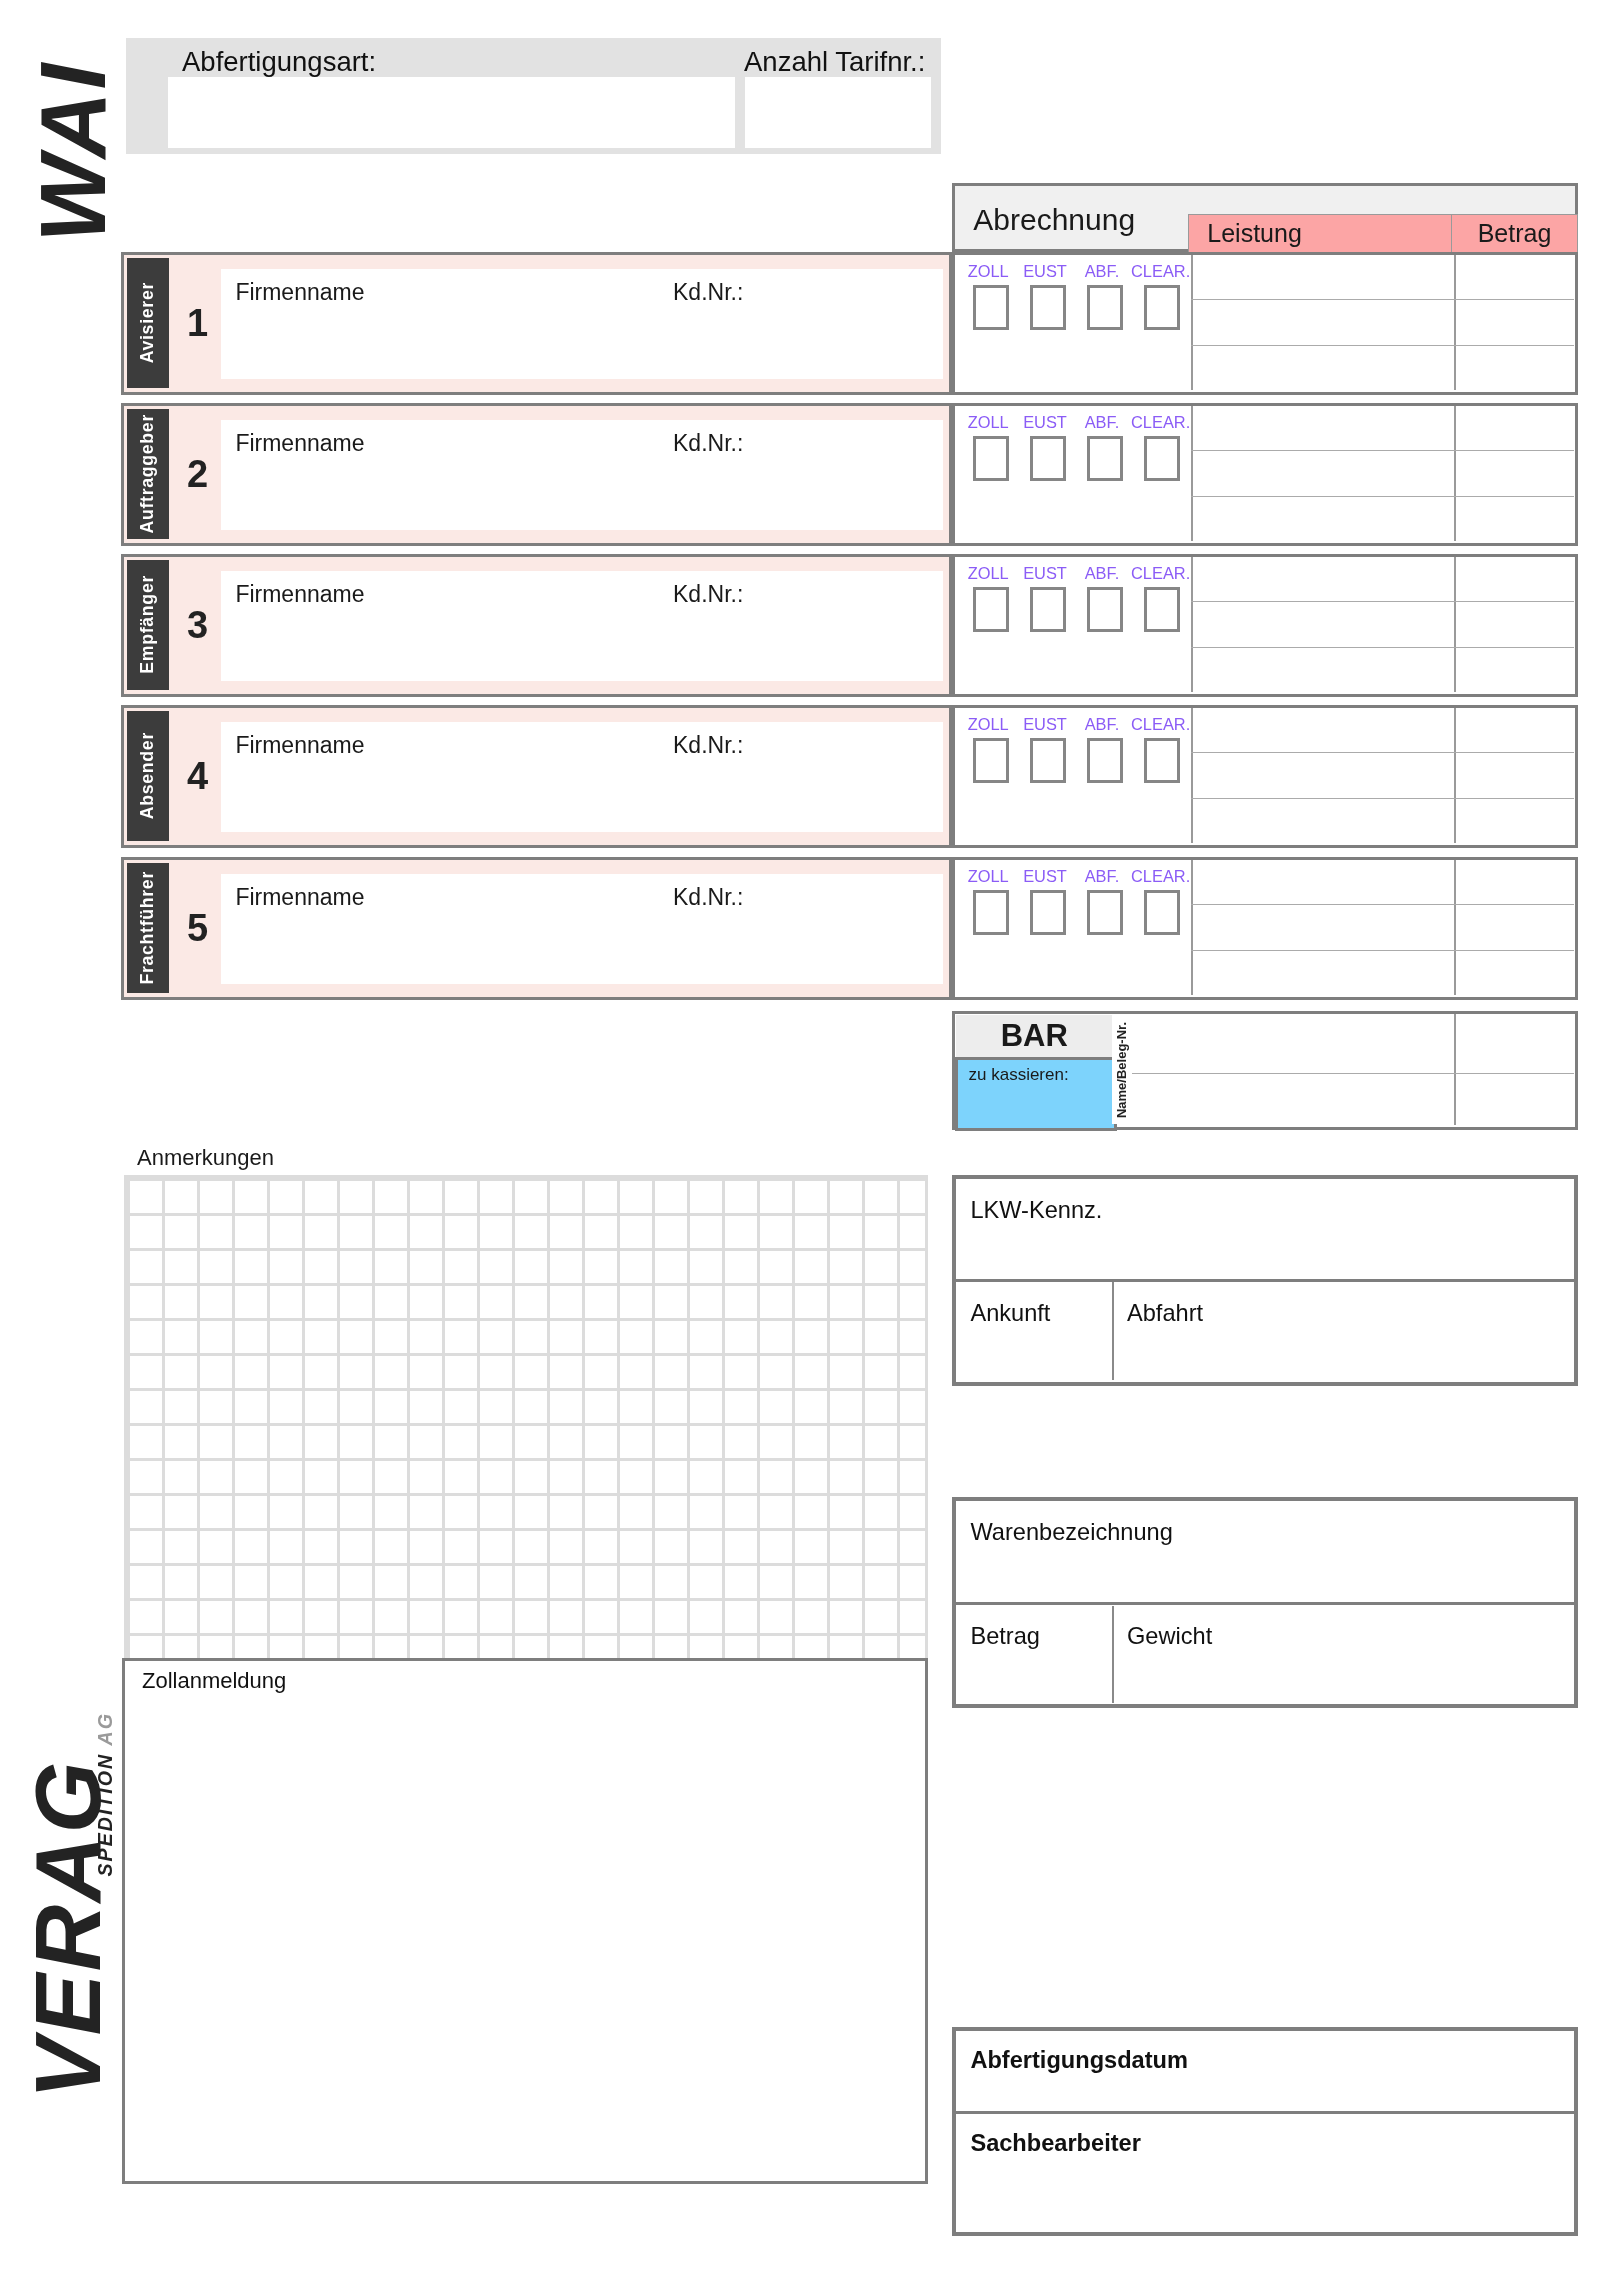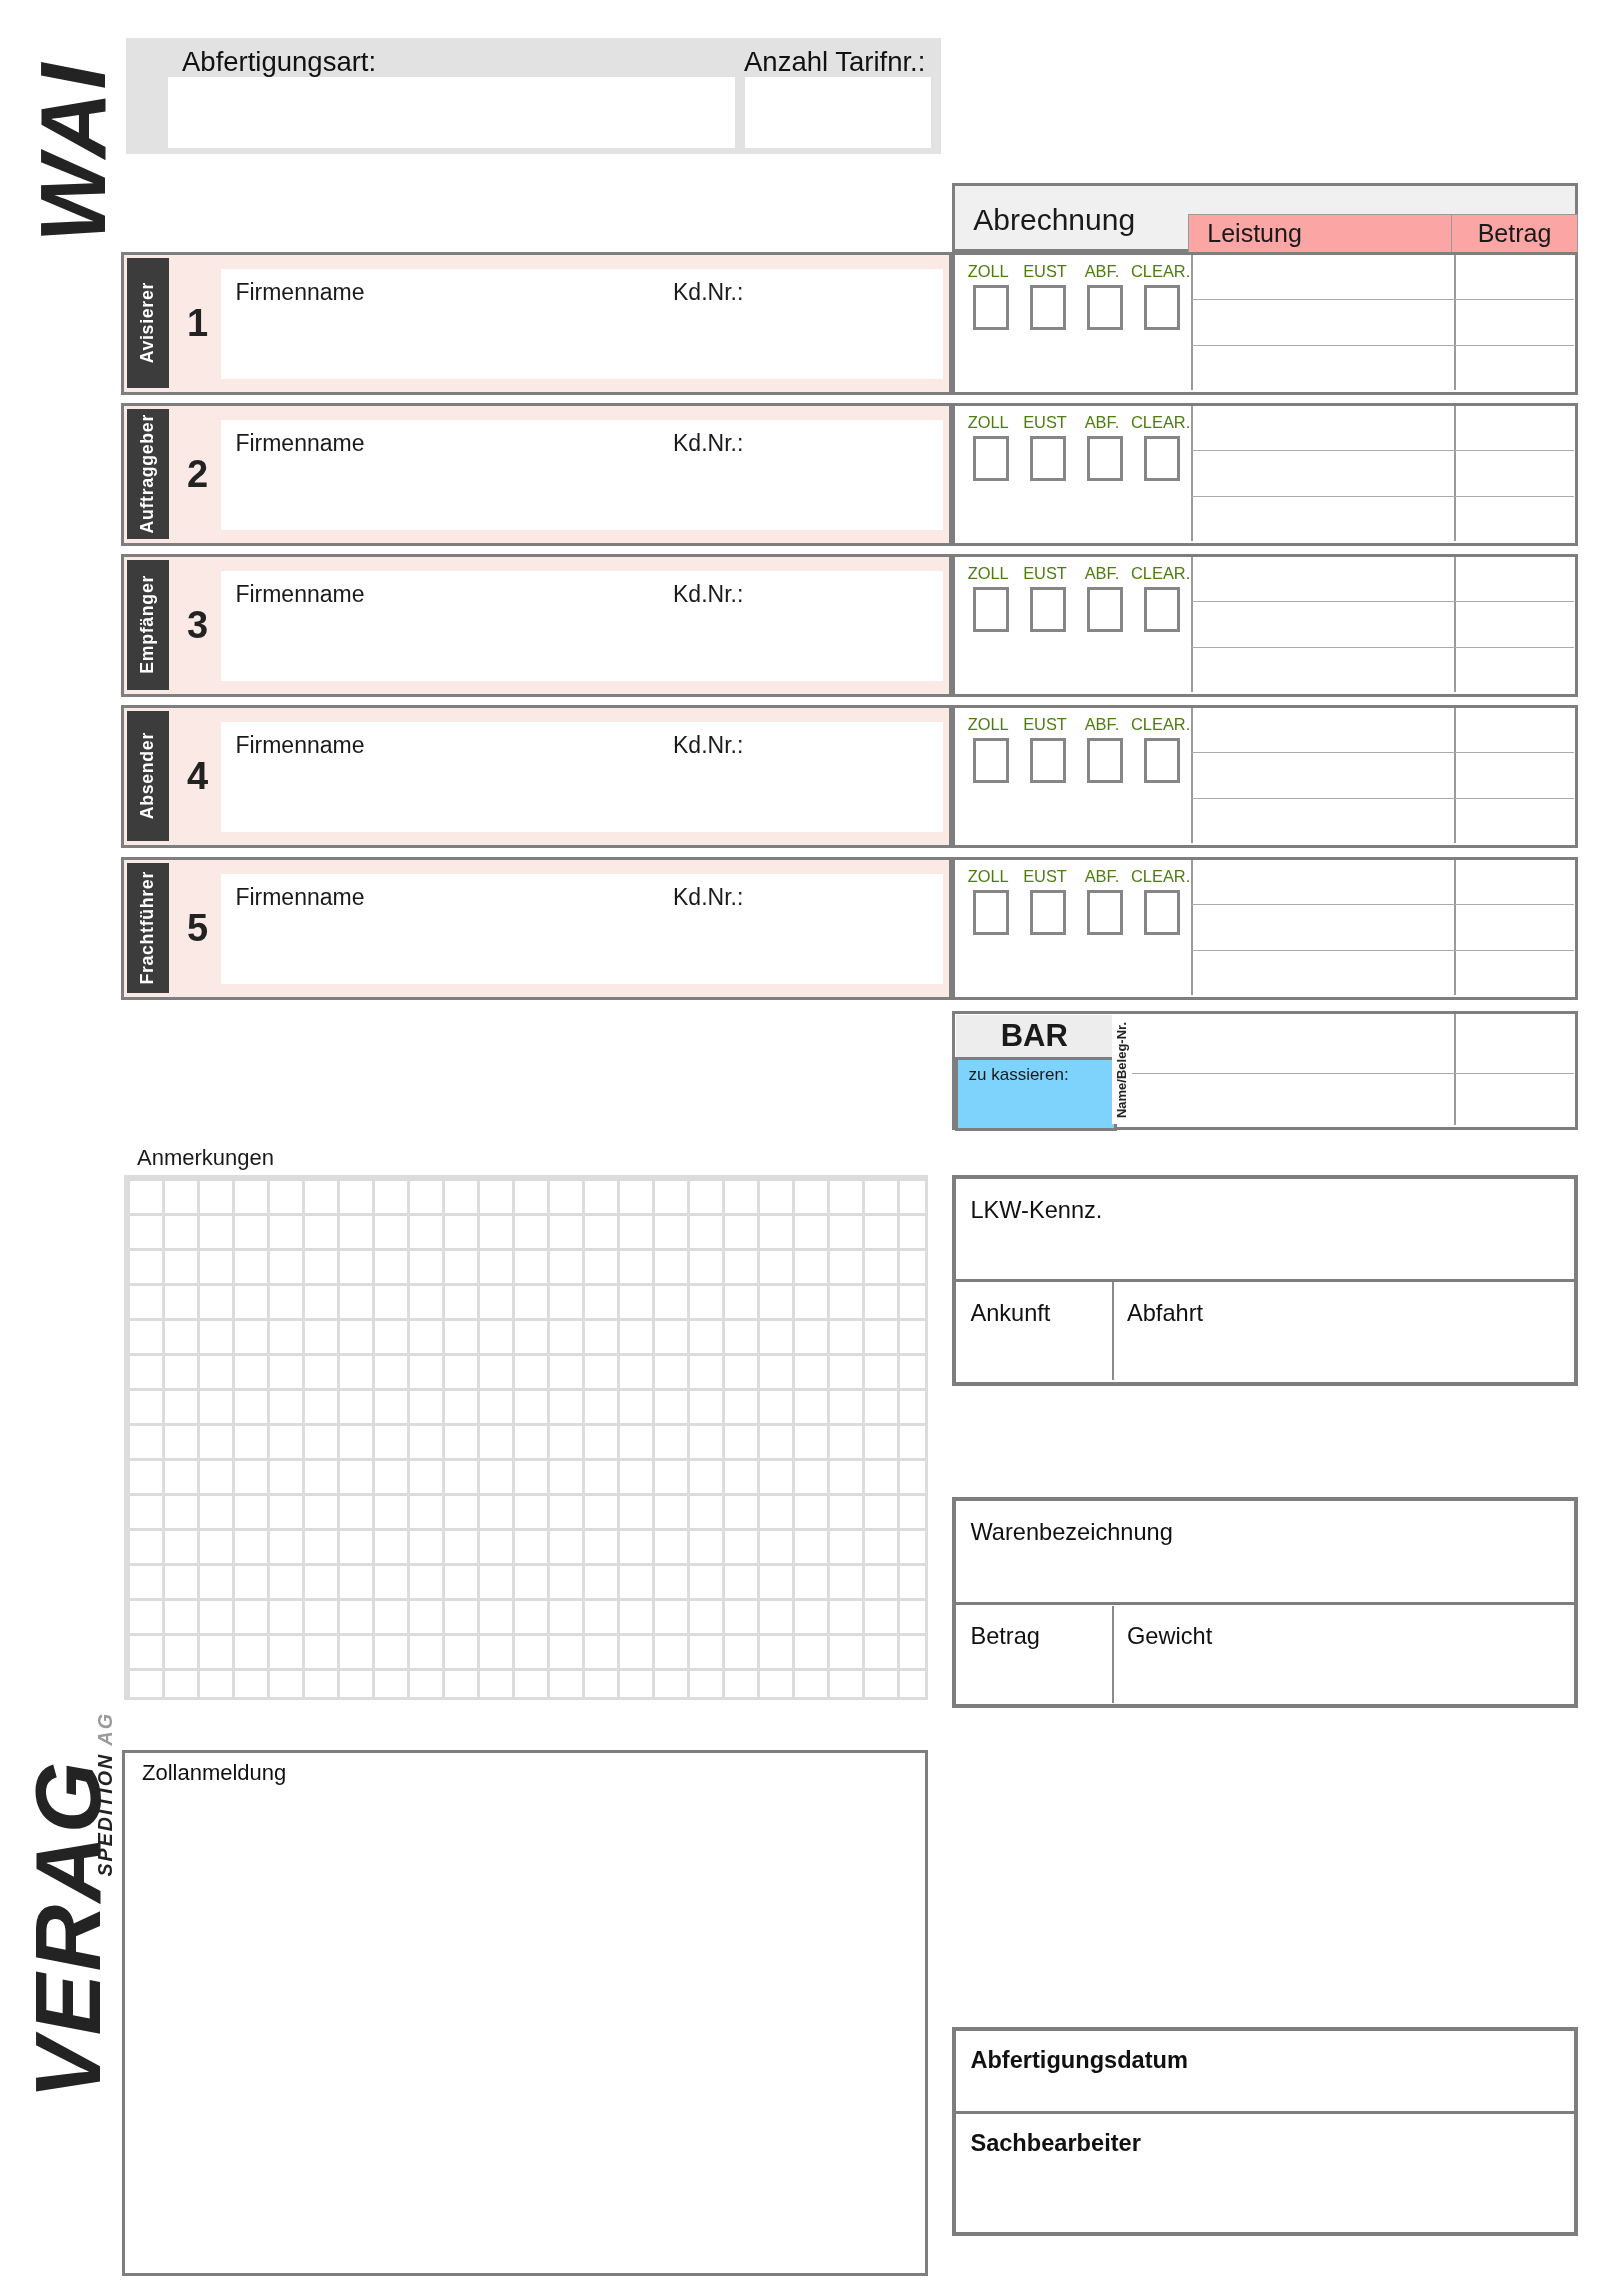--- a/index.html
+++ b/index.html
@@ -28,21 +28,21 @@
   .row-tab{position:absolute;left:2.6px;top:2.6px;width:42px;height:130px;background:#3c3c3c;
            display:flex;align-items:center;justify-content:center;}
   .row-tab .vtext{color:#fff;font-size:17.7px;font-weight:bold;letter-spacing:0.7px;}
   .row-num{position:absolute;left:50px;top:0;width:47px;height:100%;display:flex;align-items:center;
            justify-content:center;font-size:38px;font-weight:bold;color:#222;}
   .row-inner{position:absolute;left:97px;top:14.4px;width:722px;height:110px;background:#fff;}
   .fn-label{position:absolute;left:14.4px;top:9.2px;font-size:23px;}
   .kd-label{position:absolute;left:452px;top:9.2px;font-size:23px;}
 
   .row-right{left:952px;width:626px;height:143px;border:3.9px solid #7e7e7e;background:#fff;}
-  .cb-label{position:absolute;top:6.5px;width:56px;text-align:center;font-size:16.4px;color:#4d7c0f;}
+  .cb-label{position:absolute;top:6.5px;width:56px;text-align:center;font-size:16.4px;color:#8b5cf6;}
   .cb-box{position:absolute;top:30px;width:30px;height:39px;border:3.3px solid #868686;background:#fff;}
   .vline{position:absolute;width:2px;background:#9a9a9a;}
   .hline{position:absolute;height:1.3px;background:#ababab;}
 
   
   .bar-box{left:952px;top:1011px;width:626px;height:119px;border:3.9px solid #7e7e7e;background:#fff;}
   .bar-label{position:absolute;left:1.3px;top:1.3px;width:156px;height:42px;background:#ededed;
              font-size:31px;font-weight:bold;}
   .zk-box{position:absolute;left:0px;top:43px;width:156px;height:68px;background:#7dd3fc;border:3.3px solid #7e7e7e;}
   .zk-label{position:absolute;left:10.5px;top:5.2px;font-size:17px;}
@@ -56,21 +56,21 @@
         background-image:
           repeating-linear-gradient(to right,#dcdcdc 0 3.3px,transparent 3.3px 35px),
           repeating-linear-gradient(to bottom,#dcdcdc 0 3.3px,transparent 3.3px 35px);}
 
   
   .grp{left:952px;width:626px;border:4.6px solid #7e7e7e;background:#fff;}
   .grp-hdiv{position:absolute;left:0;width:100%;height:3.3px;background:#7e7e7e;}
   .grp-vdiv{position:absolute;left:156px;width:2px;background:#8a8a8a;}
   .grp-label{position:absolute;font-size:23.6px;color:#111;margin-top:11px;}
 
-  .zoll-box{left:122px;top:1750px;width:806px;height:526px;border:3.9px solid #7e7e7e;background:#fff;}
+  .zoll-box{left:122px;top:1658px;width:806px;height:526px;border:3.9px solid #7e7e7e;background:#fff;}
 
   
   .logo-wai{left:36px;top:41px;width:73px;height:222px;}
   .logo-verag{left:29.4px;top:1728px;width:77px;height:402px;}
   .logo-big{font-size:92px;font-weight:bold;font-style:italic;letter-spacing:2.6px;color:#232323;line-height:1;}
   .logo-sped{left:92px;top:1683px;width:27.5px;height:222px;}
   .logo-sped .vtext{font-size:19.6px;font-weight:bold;font-style:italic;letter-spacing:2px;color:#232323;line-height:1;}
   .ag-gray{color:#9a9a9a;}
 </style>
 </head>

